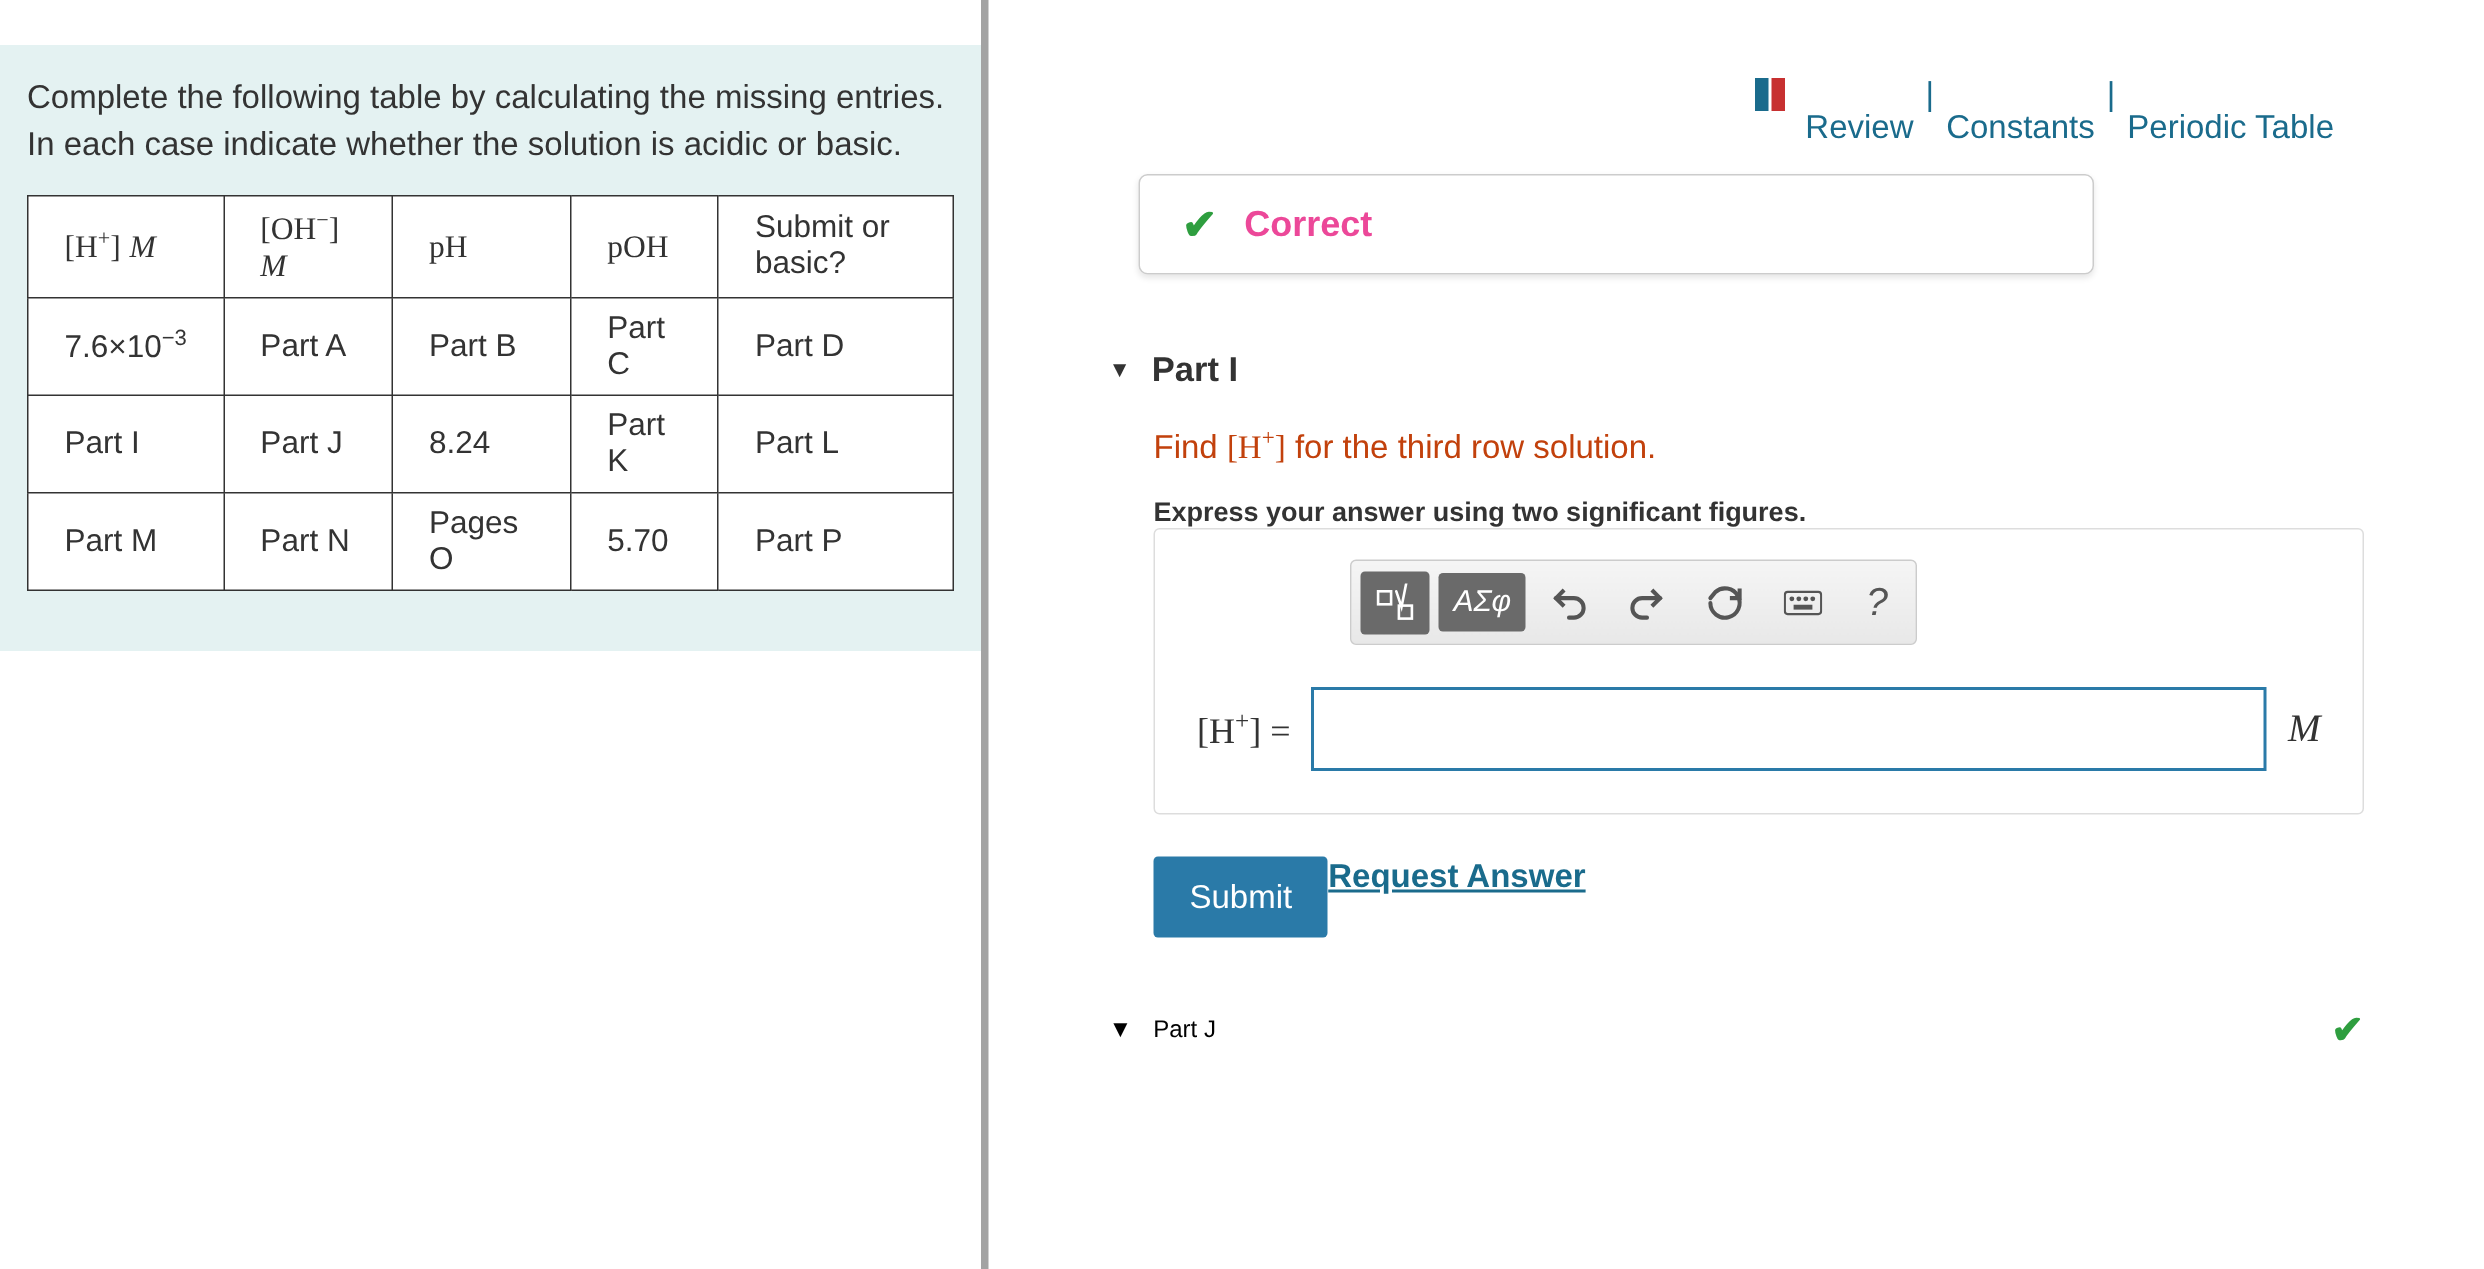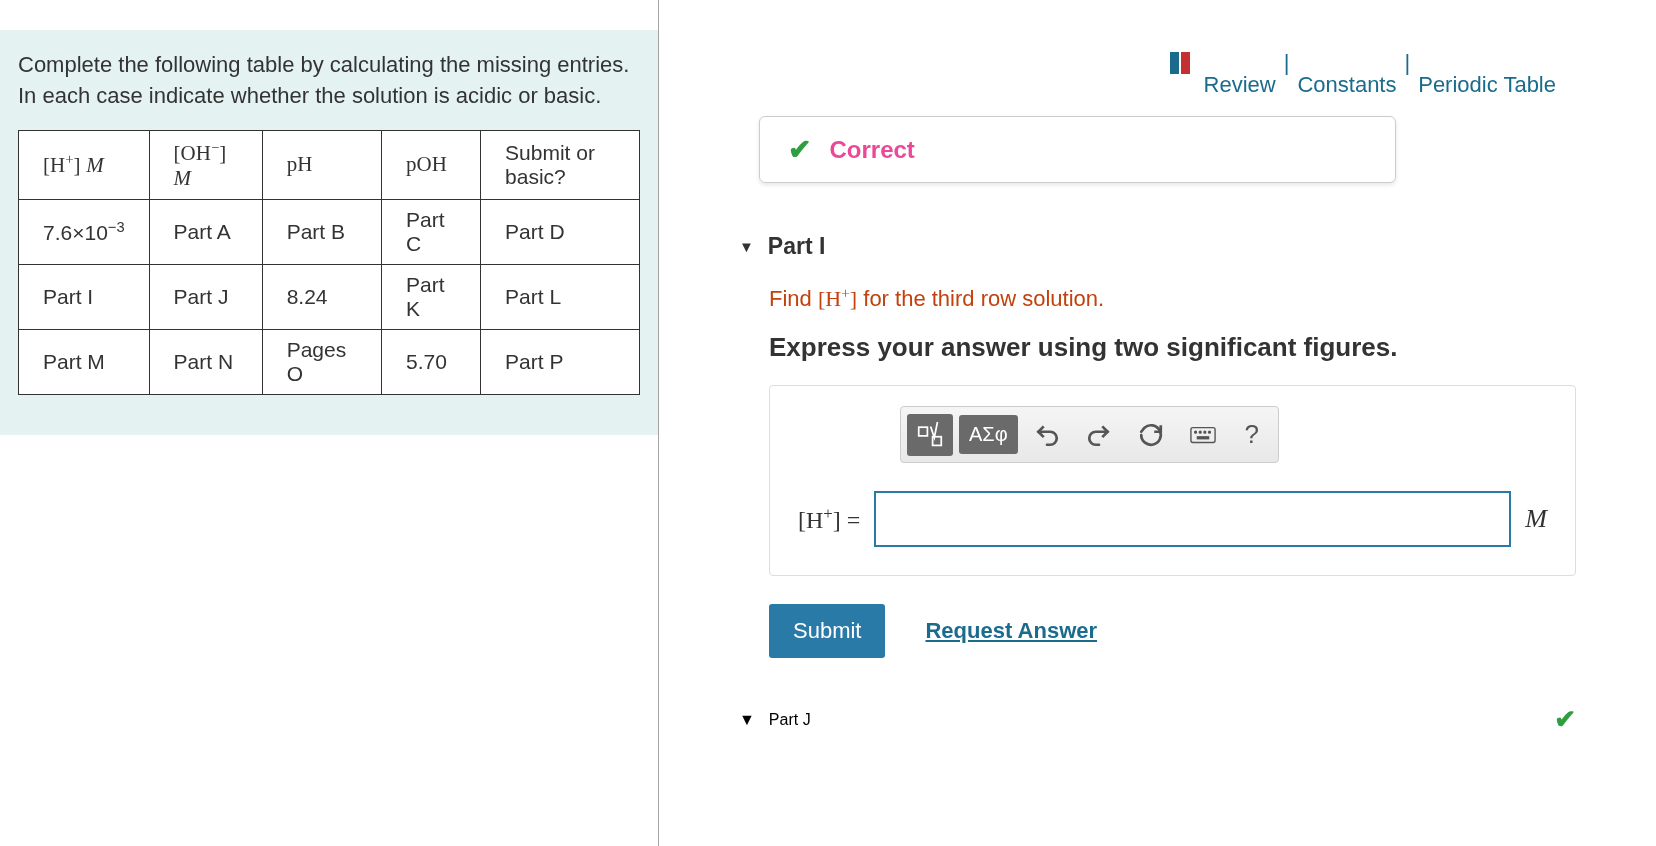--- a/index.html
+++ b/index.html
@@ -7,21 +7,21 @@
       font-family: Arial, Helvetica, sans-serif;
       background: #ffffff;
       display: flex;
       width: 1656px;
       height: 846px;
       overflow: hidden;
     }
     .left-panel {
       width: 659px;
       padding: 0;
-      border-right: 1px solid #a3a3a3;
+      border-right: 5px solid #a3a3a3;
     }
     .problem-box {
       background: #e4f2f2;
       padding: 20px 18px;
       margin: 30px 0 0 0;
     }
     .problem-text {
       font-size: 22px;
       color: #333;
       line-height: 1.4;
@@ -105,21 +105,21 @@
     .part-header .label { font-size: 23px; font-weight: bold; color: #333; }
     .part-body {
       margin-left: 70px;
       margin-right: 40px;
     }
     .question-text {
       font-size: 22px;
       color: #c2410c;
       margin-bottom: 20px;
     }
-    .instruction { font-size: 26px; font-weight: bold; color: #333; margin-bottom: 22px; }
+    .instruction { font-size: 18px; font-weight: bold; color: #333; }
     .answer-area {
       border: 1px solid #ddd;
       border-radius: 4px;
       padding: 20px 28px 28px 28px;
     }
     .toolbar {
       background: linear-gradient(#f5f5f5, #e8e8e8);
       border: 1px solid #ccc;
       border-radius: 4px;
       padding: 6px;
@@ -133,20 +133,21 @@
       padding: 6px 10px;
       font-size: 20px;
       color: #555;
       cursor: pointer;
       border-radius: 3px;
       min-width: 40px;
       text-align: left;
       display: inline-flex;
       align-items: center;
       justify-content: center;
+      font-style: italic;
     }
     .tool-btn.dark {
       background: #6a6a6a;
       color: #fff;
       padding: 8px 10px;
     }
     .tool-btn svg { width: 26px; height: 26px; }
     .answer-row {
       display: flex;
       align-items: center;
@@ -159,22 +160,20 @@
       height: 56px;
       font-size: 22px;
       padding: 0 10px;
       outline: none;
     }
     .unit-label { font-family: 'Times New Roman', serif; font-style: italic; font-size: 26px; color: #333; }
     .submit-row {
       margin-top: 28px;
       margin-left: 70px;
       display: flex;
-      align-items: center;
-      gap: 40px;
     }
     .submit-btn {
       background: #2a7aa8;
       color: #fff;
       border: none;
       padding: 14px 24px;
       font-size: 22px;
       border-radius: 3px;
       cursor: pointer;
     }

